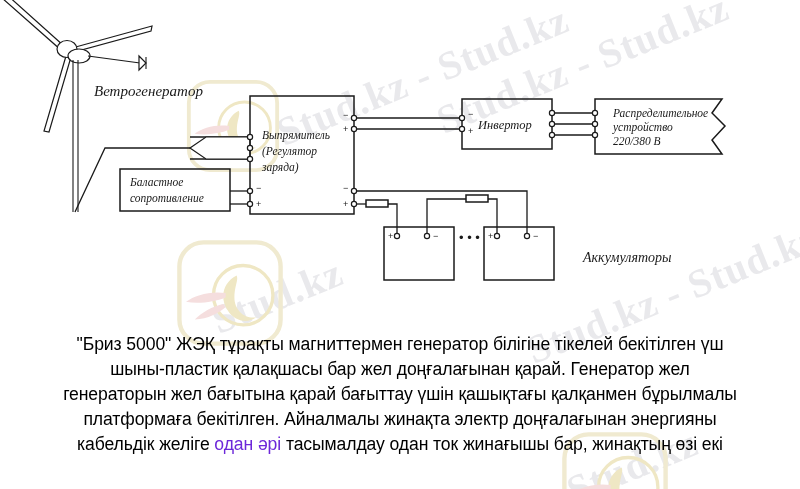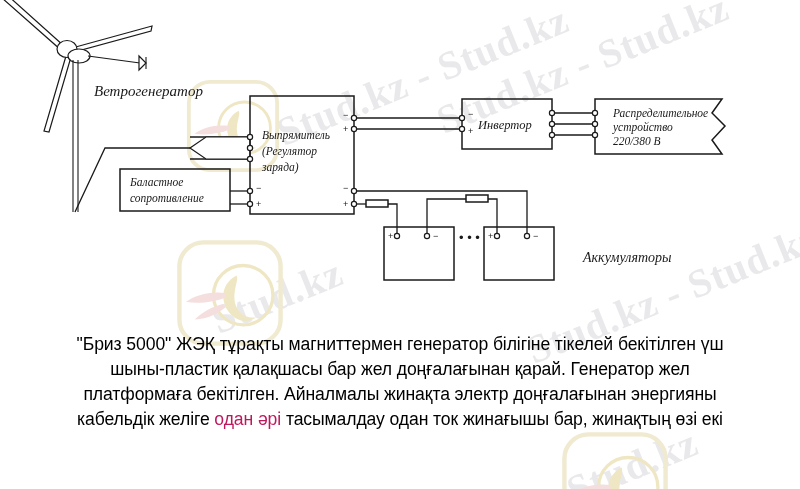--- a/index.html
+++ b/index.html
@@ -63,21 +63,21 @@
     width: 800px;
     z-index: 3;
     text-align: center;
     font-family: "Liberation Sans", sans-serif;
     font-size: 17.6px;
     line-height: 1.42;
     color: #000000;
     letter-spacing: -0.1px;
   }
   #caption .ln { display: block; white-space: nowrap; }
-  #caption .gray { color: #be185d; }
+  #caption .gray { color: #6d28d9; }
 </style>
 </head>
 <body>
 
 <div id="page">
 
   <div id="watermarks">
       <div class="wm-text" style="left: 270px; top: 112px; font-size: 40px; color: rgb(233, 233, 236); transform: rotate(-22deg);">Stud.kz - Stud.kz</div>
       <div class="wm-text" style="left: 430px; top: 100px; font-size: 40px; color: rgb(233, 233, 236); transform: rotate(-22deg);">Stud.kz - Stud.kz</div>
       <div class="wm-text" style="left: 205px; top: 300px; font-size: 40px; color: rgb(233, 233, 236); transform: rotate(-22deg);">Stud.kz</div>
@@ -244,17 +244,18 @@
       <text class="sgn" x="488" y="239">+</text>
       <text class="sgn" x="533" y="239">−</text>
     </g>
 
     <text class="lbl" x="583" y="262" font-size="14">Аккумуляторы</text>
   </svg>
 
   <div id="caption">
       <span class="ln"><span>"Бриз 5000" ЖЭҚ тұрақты магниттермен генератор білігіне тікелей бекітілген үш</span></span>
       <span class="ln"><span>шыны-пластик қалақшасы бар жел доңғалағынан қарай. Генератор жел</span></span>
+      <span class="ln"><span>генераторын жел бағытына қарай бағыттау үшін қашықтағы қалқанмен бұрылмалы</span></span>
       <span class="ln"><span>платформаға бекітілген. Айналмалы жинақта электр доңғалағынан энергияны</span></span>
       <span class="ln"><span>кабельдік желіге </span><span class="gray">одан әрі</span><span> тасымалдау одан ток жинағышы бар, жинақтың өзі екі</span></span>
     </div>
 
 </div>
 
 </body></html>

